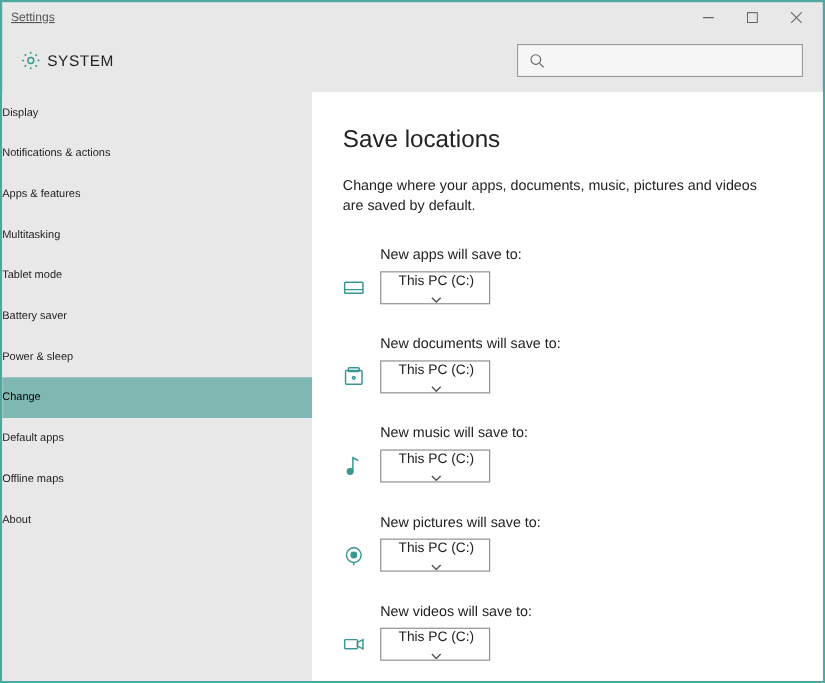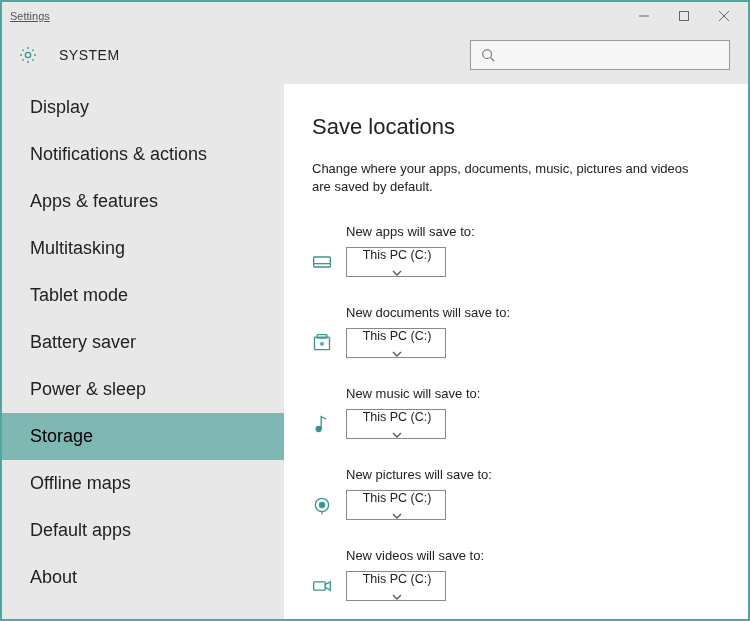--- a/index.html
+++ b/index.html
@@ -4,32 +4,32 @@
   <style>
     * { margin: 0; padding: 0; box-sizing: border-box; font-family: "Segoe UI", sans-serif; }
     body { width: 750px; height: 621px; background: #e8e8e8; border: 2px solid #4ca8a0; overflow: hidden; }
     
     .titlebar { display: flex; align-items: center; height: 28px; padding: 0 4px 0 8px; }
     .titlebar-title { font-size: 11px; color: #555; flex: 1; text-decoration: underline; }
     .titlebar-controls { display: flex; }
     .titlebar-btn { width: 40px; height: 26px; display: flex; align-items: center; justify-content: center; color: #666; font-size: 14px; }
     
     .header { display: flex; align-items: center; padding: 10px 18px 14px 16px; }
-    .header-left { display: flex; align-items: center; gap: 21px; }
+    .header-left { display: flex; align-items: center; gap: 5px; }
     .gear-icon { width: 20px; height: 20px; color: #3a9690; }
     .header-title { font-size: 14px; font-weight: 400; letter-spacing: 0.5px; color: #222; }
     .header-right { margin-left: auto; }
     .search-box { width: 260px; height: 30px; border: 1px solid #999; background: #f6f6f6; display: flex; align-items: center; padding: 0 8px 0 10px; }
     .search-input { flex: 1; border: none; background: transparent; outline: none; font-size: 13px; color: #333; }
     .search-input::placeholder { color: #666; }
     .search-icon { color: #666; width: 14px; height: 14px; }
     
     .content { display: flex; height: calc(100% - 28px - 54px); }
     .sidebar { width: 282px; background: #e8e8e8; }
-    .sidebar-item { padding: 13px 28px; font-size: 18px; color: #222; cursor: pointer; }
+    .sidebar-item { padding: 13px 0; font-size: 10px; color: #222; cursor: pointer; }
     .sidebar-item.selected { background: #7fb8b2; color: #000; }
     
     .main { flex: 1; background: #fff; padding: 30px 28px 20px 28px; overflow-y: auto; }
     .page-title { font-size: 22px; font-weight: 400; color: #222; margin-bottom: 20px; }
     .page-desc { font-size: 13px; color: #222; line-height: 1.4; margin-bottom: 28px; max-width: 390px; }
     
     .setting-row { display: flex; align-items: flex-end; gap: 14px; margin-bottom: 28px; margin-top: 20px; }
     .setting-icon { width: 20px; height: 20px; color: #3a9690; flex-shrink: 0; margin-bottom: 5px; }
     .setting-content { }
     .setting-label { font-size: 13px; color: #222; margin-bottom: 8px; }
@@ -82,23 +82,23 @@
 
 <div class="content">
   <div class="sidebar">
     <div class="sidebar-item"><span>Display</span></div>
     <div class="sidebar-item"><span>Notifications &amp; actions</span></div>
     <div class="sidebar-item"><span>Apps &amp; features</span></div>
     <div class="sidebar-item"><span>Multitasking</span></div>
     <div class="sidebar-item"><span>Tablet mode</span></div>
     <div class="sidebar-item"><span>Battery saver</span></div>
     <div class="sidebar-item"><span>Power &amp; sleep</span></div>
-    <div class="sidebar-item selected"><span>Storage</span></div>
+    <div class="sidebar-item selected"><span>Change</span></div>
+    <div class="sidebar-item"><span>Default apps</span></div>
     <div class="sidebar-item"><span>Offline maps</span></div>
-    <div class="sidebar-item"><span>Default apps</span></div>
     <div class="sidebar-item"><span>About</span></div>
   </div>
 
   <div class="main">
     <h1 class="page-title">Save locations</h1>
     <p class="page-desc">Change where your apps, documents, music, pictures and videos are saved by default.</p>
 
     <div class="setting-row">
       <svg class="setting-icon" viewBox="0 0 24 24" fill="none" stroke="currentColor" stroke-width="1.6">
         <rect x="2" y="6" width="20" height="12" rx="1"></rect>

